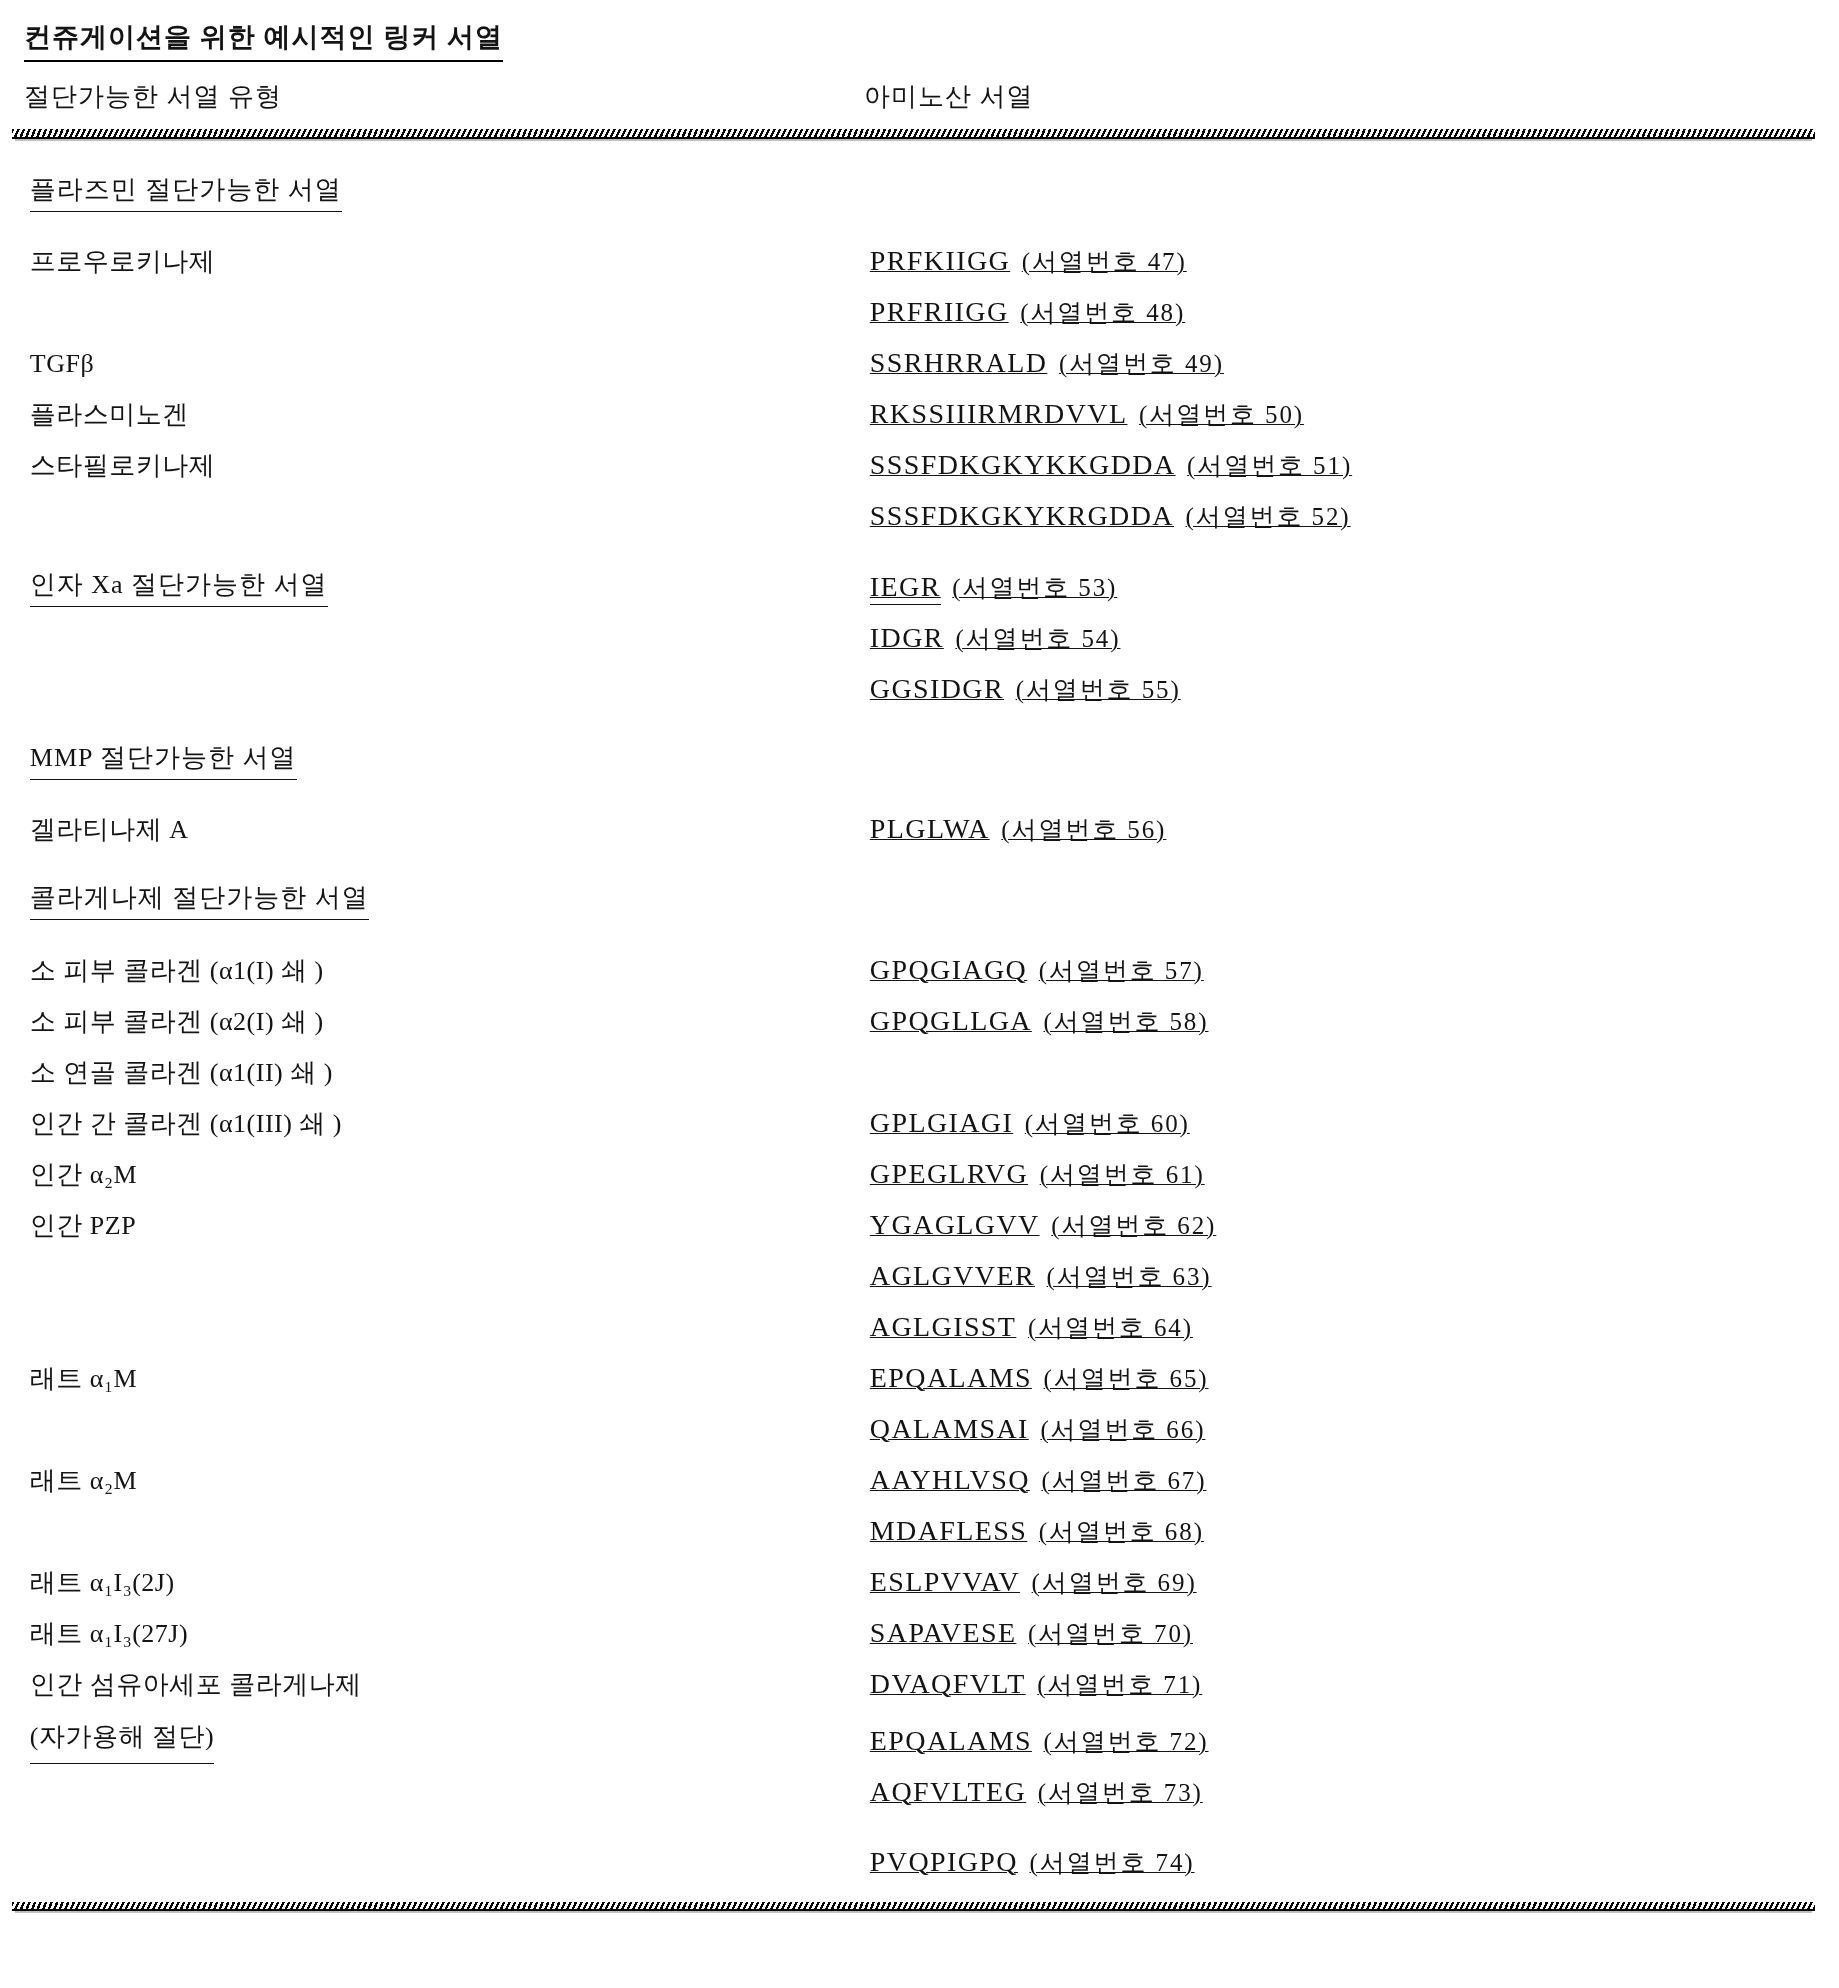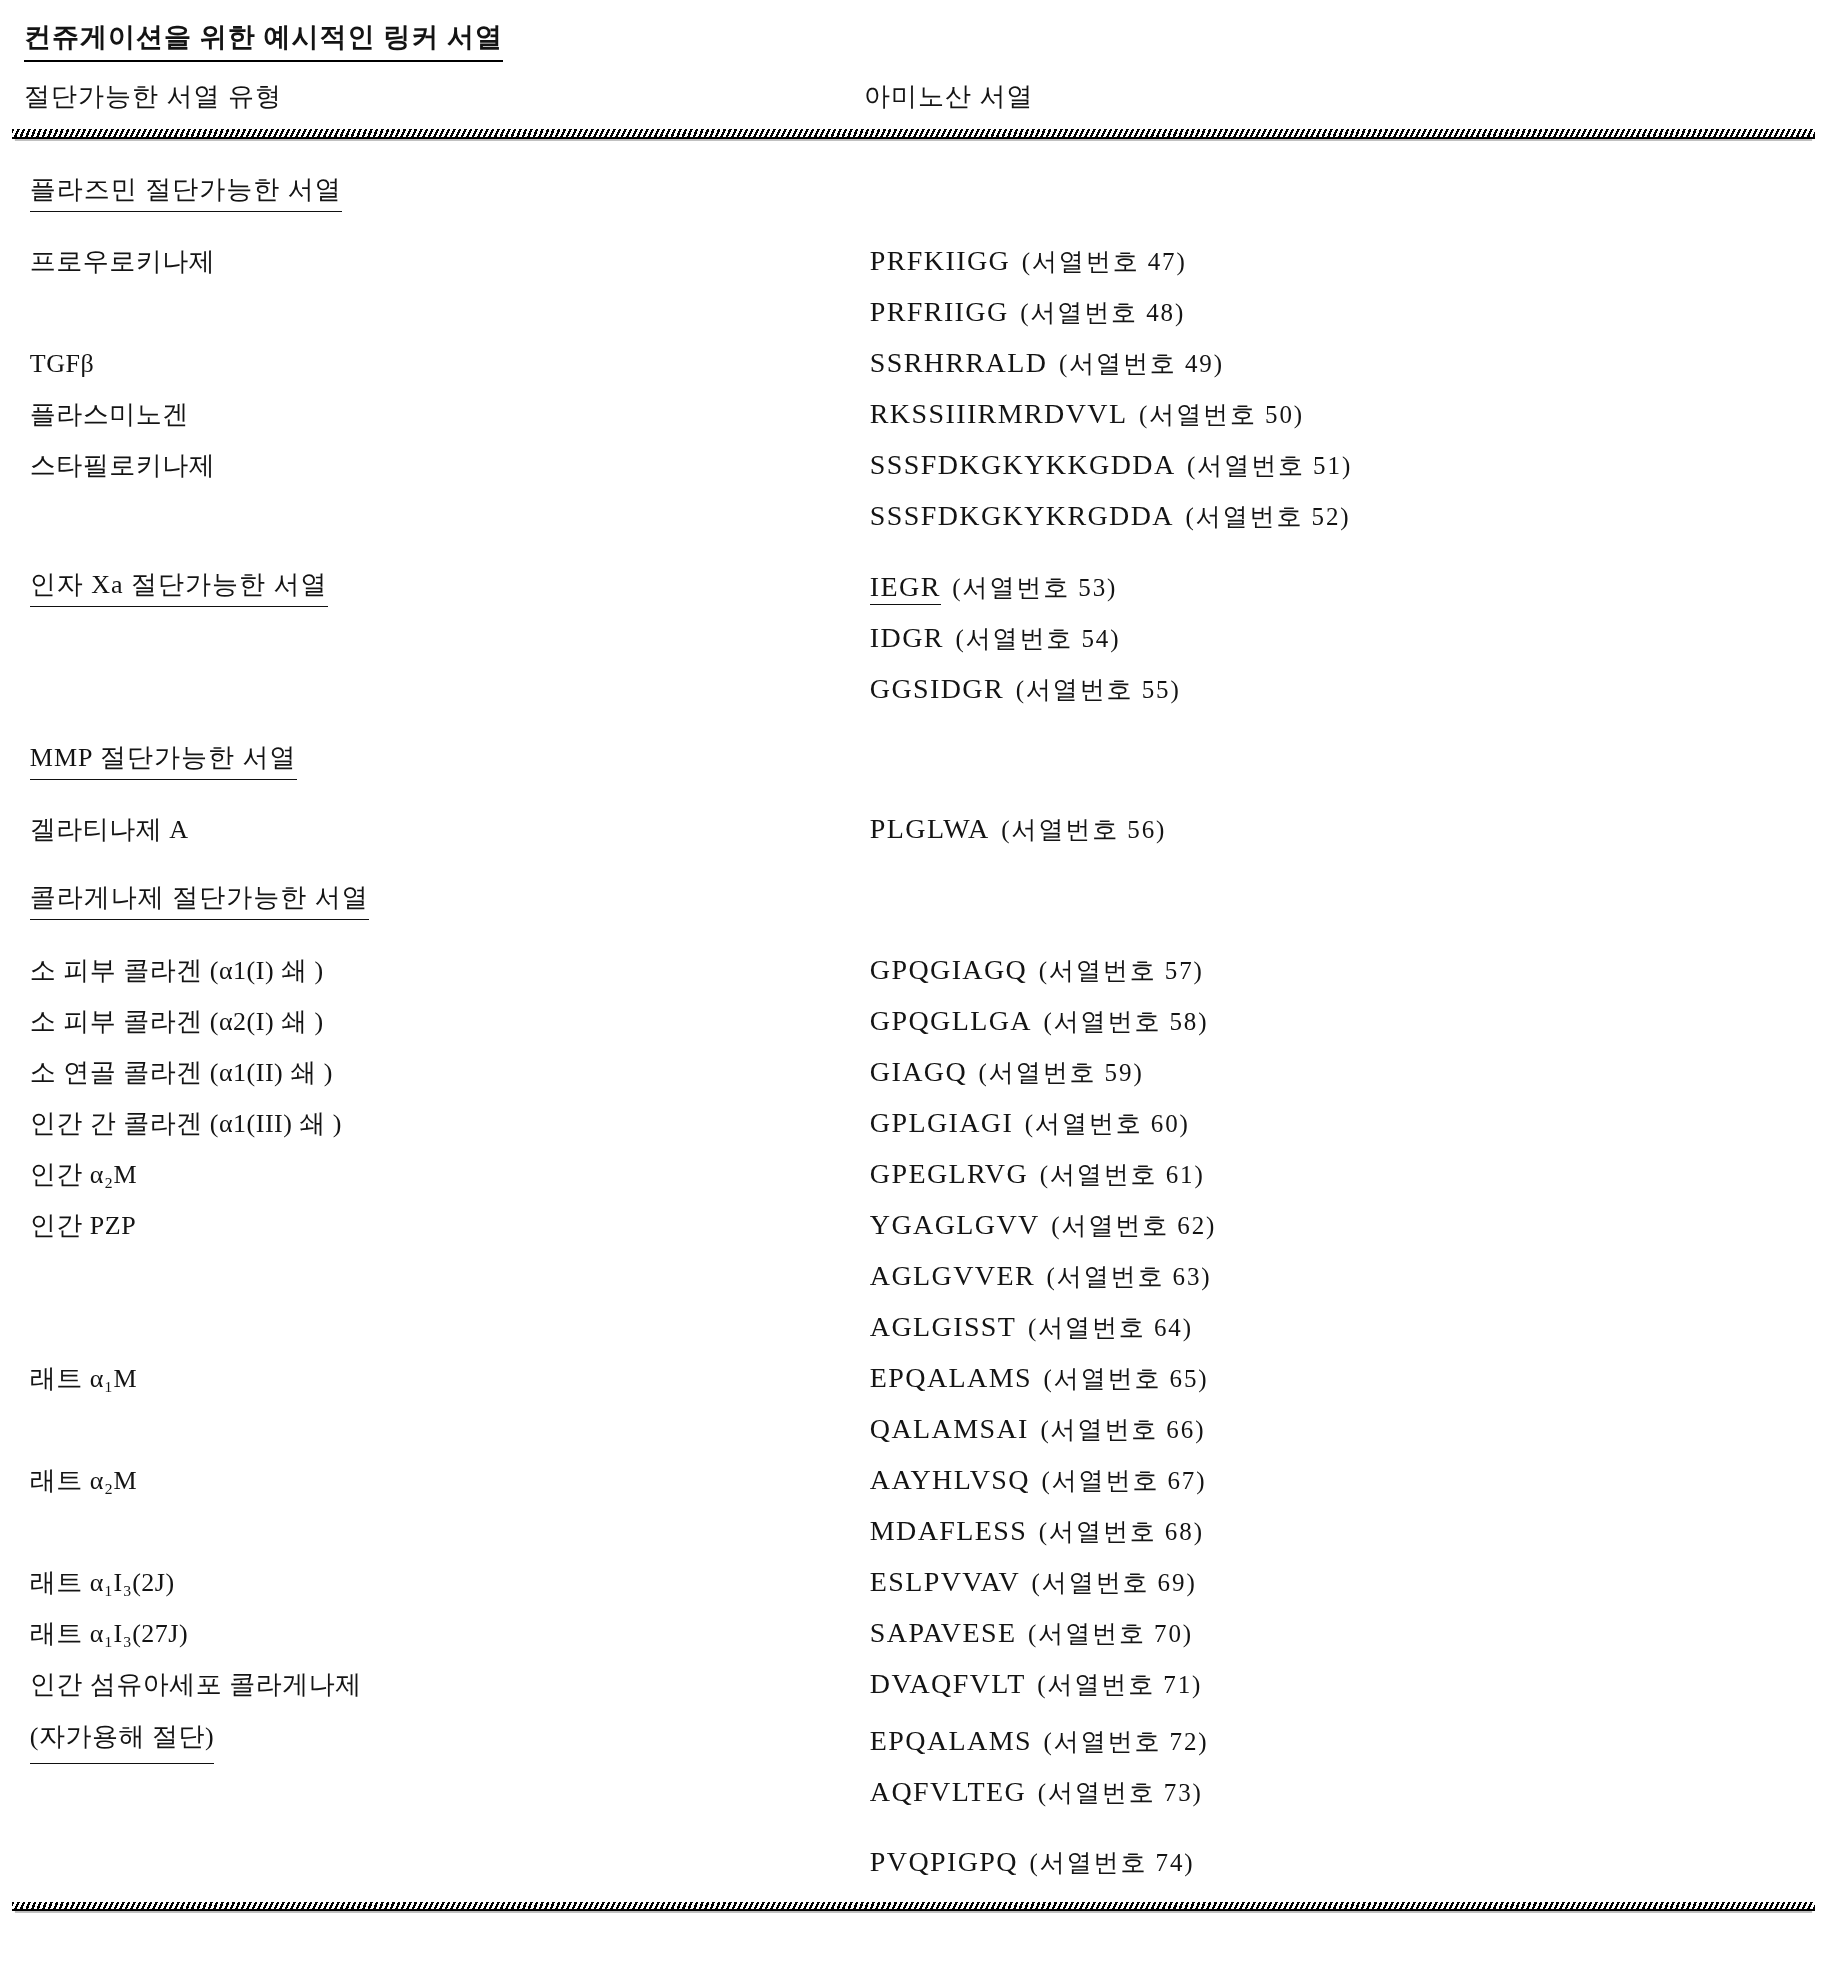--- a/index.html
+++ b/index.html
@@ -31,21 +31,21 @@
     background:repeating-linear-gradient(115deg,#000 0 2.3px,#ffffff 2.3px 5px);
     border-bottom:2.9px solid #000;
     box-shadow:0 4.8px 0 -2.9px #bbb;
   }
   .rule.bottom { margin-top:13.5px; }
 
   
   .rows { margin-top:1.9px; }
   .row { display:flex; height:51px; align-items:center; }
   .row .cl { width:840px; padding-left:5.8px; font-size:26px; letter-spacing:0.5px; white-space:nowrap; }
-  .row .cr { flex:1; white-space:nowrap; }
+  .row .cr { flex:1; white-space:nowrap;text-decoration:underline; }
   .lt { display:inline-block; }
   .seq { font-size:28px; letter-spacing:1.4px; }
   .ref { font-size:25px; letter-spacing:1.9px; margin-left:11.6px; }
   .u-left .lt { border-bottom:1.9px solid #111; padding-bottom:9px; }
   .u-seq .seq { border-bottom:1.9px solid #111; padding-bottom:1.9px; }
   .section .lt { border-bottom:1.9px solid #111; padding-bottom:3.9px; letter-spacing:1px; }
   .gap-first { margin-top:27px; }
   .gap-lg { margin-top:19.3px; }
   .gap-sm { margin-top:5.8px; }
 </style>
@@ -137,21 +137,20 @@
       <div class="cr"><span class="seq">GPQGIAGQ</span><span class="ref">(서열번호 57)</span></div>
     </div>
 
     <div class="row">
       <div class="cl"><span class="lt">소 피부 콜라겐 (α2(I) 쇄 )</span></div>
       <div class="cr"><span class="seq">GPQGLLGA</span><span class="ref">(서열번호 58)</span></div>
     </div>
 
     <div class="row">
       <div class="cl"><span class="lt">소 연골 콜라겐 (α1(II) 쇄 )</span></div>
-      <div class="cr"><span class="seq">GIAGQ</span><span class="ref">(서열번호 59)</span></div>
     </div>
 
     <div class="row">
       <div class="cl"><span class="lt">인간 간 콜라겐 (α1(III) 쇄 )</span></div>
       <div class="cr"><span class="seq">GPLGIAGI</span><span class="ref">(서열번호 60)</span></div>
     </div>
 
     <div class="row">
       <div class="cl"><span class="lt">인간 α₂M</span></div>
       <div class="cr"><span class="seq">GPEGLRVG</span><span class="ref">(서열번호 61)</span></div>

